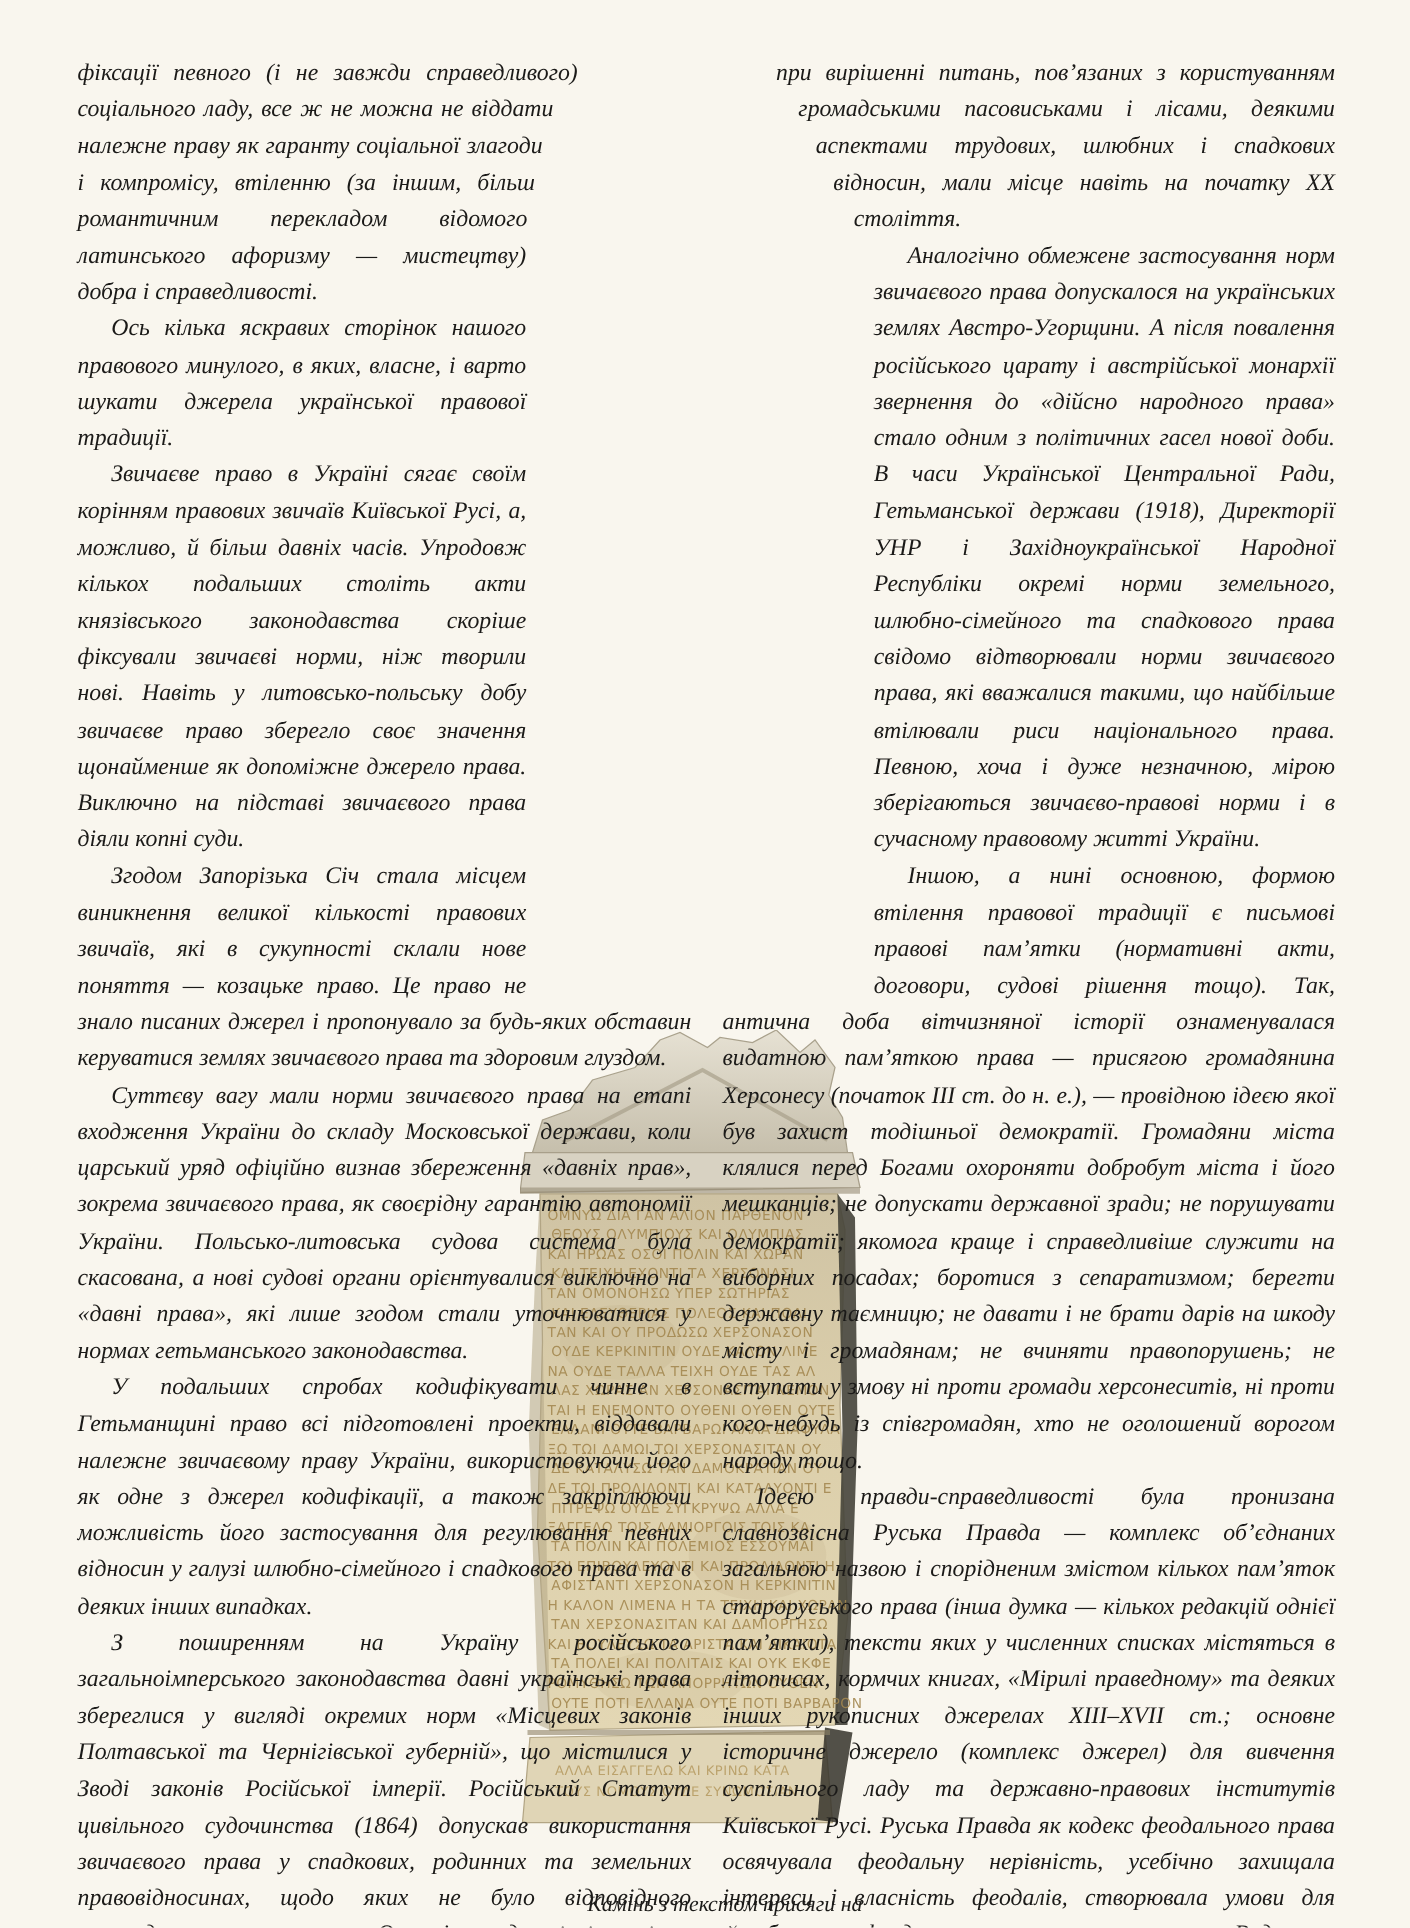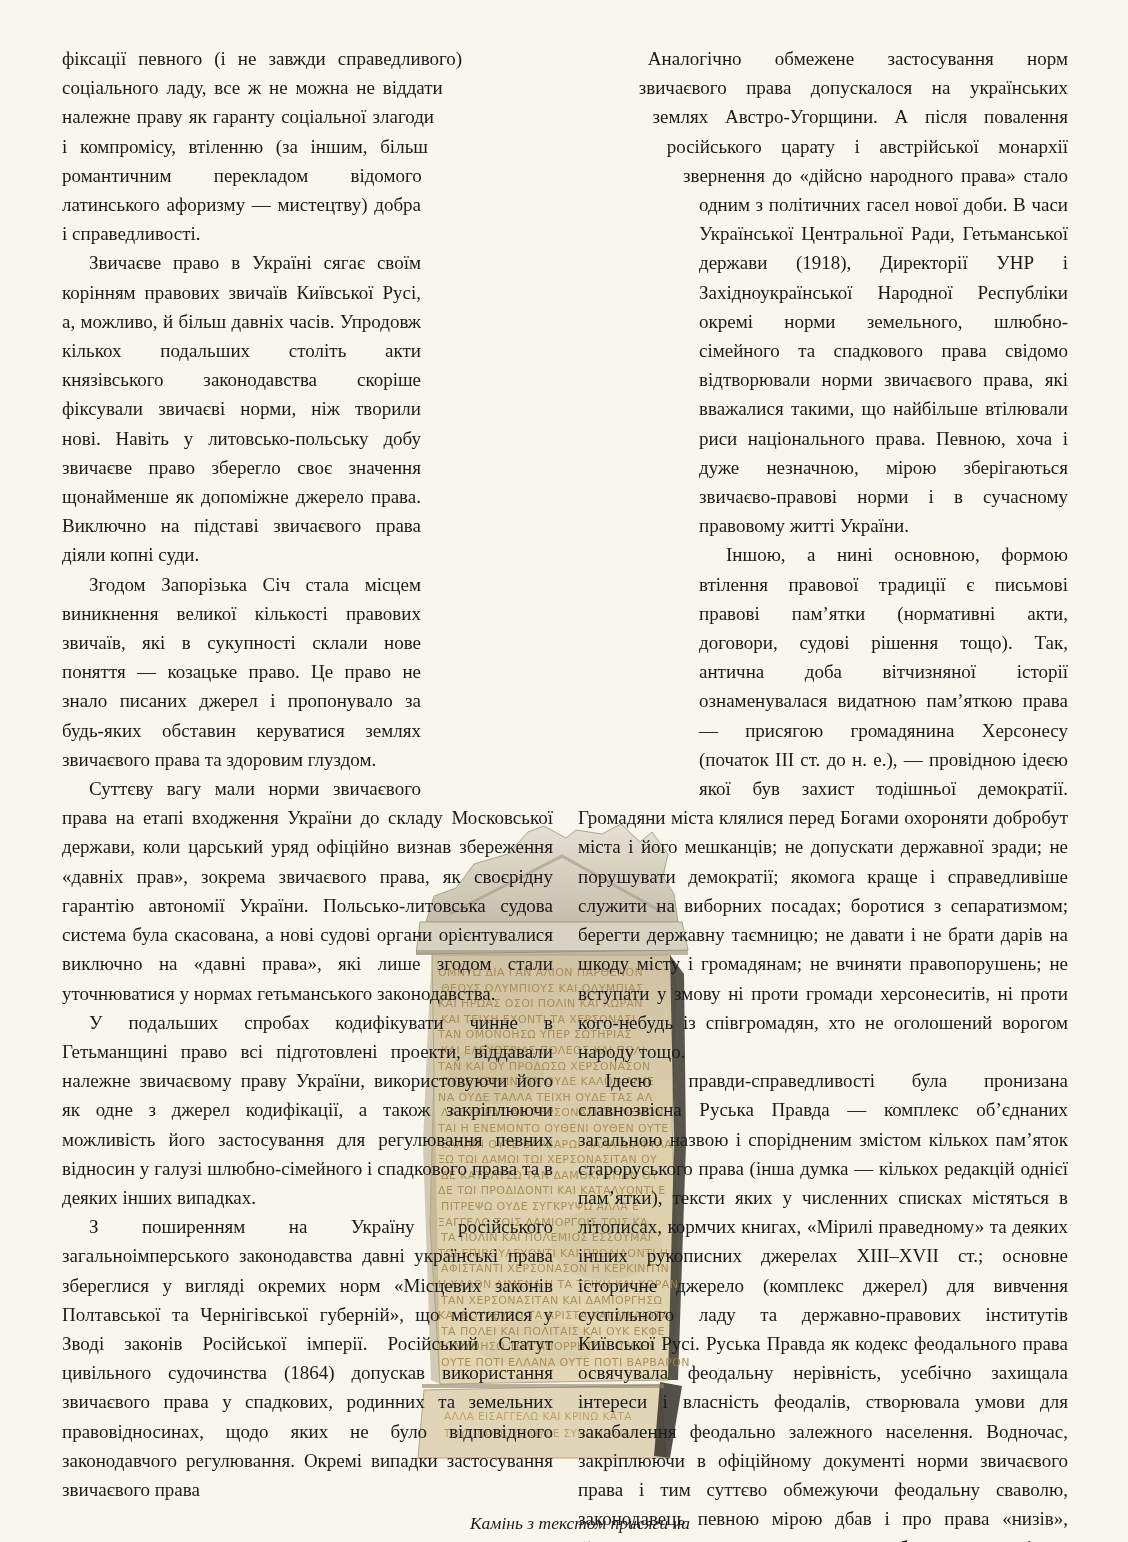--- a/index.html
+++ b/index.html
@@ -12,21 +12,21 @@
   .page{position:relative;width:1128px;height:1542px;overflow:hidden;}
   .col{
     position:absolute;top:44px;
     font-size:19px;line-height:29.2px;
     text-align:justify;
     hyphens:auto;-webkit-hyphens:auto;
     z-index:2;
   }
   .col-left{left:62px;width:491px;}
   .col-right{left:578px;width:490px;}
-  .para{margin:0;text-indent:27px;}
+  .para{margin:0;text-indent:27px;font-style:italic;}
   .para.flush{text-indent:0;}
   
   .spacer-left{
     float:right;width:132px;height:752px;margin-top:746px;
     shape-outside: polygon(132px 0px, 58px 4px, 18px 64px, 0px 150px, 0px 752px, 132px 752px);
   }
   .spacer-right{
     float:left;width:121px;height:757px;margin-top:741px;
     shape-outside: polygon(0px 0px, 18px 0px, 52px 40px, 78px 95px, 100px 140px, 121px 165px, 121px 757px, 0px 757px);
   }
@@ -50,31 +50,33 @@
 </style>
 </head>
 <body>
 
 <div class="page">
 
   <div class="col col-left">
     <div class="spacer-left"></div>
     <div>
         <p class="para flush">фіксації певного (і не завжди справедливого) соціального ладу, все ж не можна не віддати належне праву як гаранту соціальної злагоди і компромісу, втіленню (за іншим, більш романтичним перекладом відомого латинського афоризму — мистецтву) добра і справедливості.</p>
+        <p class="para">Ось кілька яскравих сторінок нашого правового минулого, в яких, власне, і варто шукати джерела української правової традиції.</p>
         <p class="para">Звичаєве право в Україні сягає своїм корінням правових звичаїв Київської Русі, а, можливо, й більш давніх часів. Упродовж кількох подальших століть акти князівського законодавства скоріше фіксували звичаєві норми, ніж творили нові. Навіть у литовсько-польську добу звичаєве право зберегло своє значення щонайменше як допоміжне джерело права. Виключно на підставі звичаєвого права діяли копні суди.</p>
         <p class="para">Згодом Запорізька Січ стала місцем виникнення великої кількості правових звичаїв, які в сукупності склали нове поняття — козацьке право. Це право не знало писаних джерел і пропонувало за будь-яких обставин керуватися землях звичаєвого права та здоровим глуздом.</p>
         <p class="para">Суттєву вагу мали норми звичаєвого права на етапі входження України до складу Московської держави, коли царський уряд офіційно визнав збереження «давніх прав», зокрема звичаєвого права, як своєрідну гарантію автономії України. Польсько-литовська судова система була скасована, а нові судові органи орієнтувалися виключно на «давні права», які лише згодом стали уточнюватися у нормах гетьманського законодавства.</p>
         <p class="para">У подальших спробах кодифікувати чинне в Гетьманщині право всі підготовлені проекти, віддавали належне звичаєвому праву України, використовуючи його як одне з джерел кодифікації, а також закріплюючи можливість його застосування для регулювання певних відносин у галузі шлюбно-сімейного і спадкового права та в деяких інших випадках.</p>
         <p class="para">З поширенням на Україну російського загальноімперського законодавства давні українські права збереглися у вигляді окремих норм «Місцевих законів Полтавської та Чернігівської губерній», що містилися у Зводі законів Російської імперії. Російський Статут цивільного судочинства (1864) допускав використання звичаєвого права у спадкових, родинних та земельних правовідносинах, щодо яких не було відповідного законодавчого регулювання. Окремі випадки застосування звичаєвого права</p>
       </div>
   </div>
 
   <div class="col col-right">
     <div class="spacer-right"></div>
     <div>
+        <p class="para flush">при вирішенні питань, пов’язаних з користуванням громадськими пасовиськами і лісами, деякими аспектами трудових, шлюбних і спадкових відносин, мали місце навіть на початку XX століття.</p>
         <p class="para">Аналогічно обмежене застосування норм звичаєвого права допускалося на українських землях Австро-Угорщини. А після повалення російського царату і австрійської монархії звернення до «дійсно народного права» стало одним з політичних гасел нової доби. В часи Української Центральної Ради, Гетьманської держави (1918), Директорії УНР і Західноукраїнської Народної Республіки окремі норми земельного, шлюбно-сімейного та спадкового права свідомо відтворювали норми звичаєвого права, які вважалися такими, що найбільше втілювали риси національного права. Певною, хоча і дуже незначною, мірою зберігаються звичаєво-правові норми і в сучасному правовому житті України.</p>
         <p class="para">Іншою, а нині основною, формою втілення правової традиції є письмові правові пам’ятки (нормативні акти, договори, судові рішення тощо). Так, антична доба вітчизняної історії ознаменувалася видатною пам’яткою права — присягою громадянина Херсонесу (початок III ст. до н. е.), — провідною ідеєю якої був захист тодішньої демократії. Громадяни міста клялися перед Богами охороняти добробут міста і його мешканців; не допускати державної зради; не порушувати демократії; якомога краще і справедливіше служити на виборних посадах; боротися з сепаратизмом; берегти державну таємницю; не давати і не брати дарів на шкоду місту і громадянам; не вчиняти правопорушень; не вступати у змову ні проти громади херсонеситів, ні проти кого-небудь із співгромадян, хто не оголошений ворогом народу тощо.</p>
         <p class="para">Ідеєю правди-справедливості була пронизана славнозвісна Руська Правда — комплекс об’єднаних загальною назвою і спорідненим змістом кількох пам’яток староруського права (інша думка — кількох редакцій однієї пам’ятки), тексти яких у численних списках містяться в літописах, кормчих книгах, «Мірилі праведному» та деяких інших рукописних джерелах XIII–XVII ст.; основне історичне джерело (комплекс джерел) для вивчення суспільного ладу та державно-правових інститутів Київської Русі. Руська Правда як кодекс феодального права освячувала феодальну нерівність, усебічно захищала інтереси і власність феодалів, створювала умови для закабалення феодально залежного населення. Водночас, закріплюючи в офіційному документі норми звичаєвого права і тим суттєво обмежуючи феодальну сваволю, законодавець певною мірою дбав і про права «низів», зокрема не допускав протиправного обернення закупів на холопів тощо. На відміну від багатьох аналогічних європейських</p>
       </div>
   </div>
 
   <div class="stone">
     <svg viewBox="0 0 280 638" xmlns="http://www.w3.org/2000/svg">
       <defs>
         <linearGradient id="bodyGrad" x1="0" y1="0" x2="0" y2="1">

